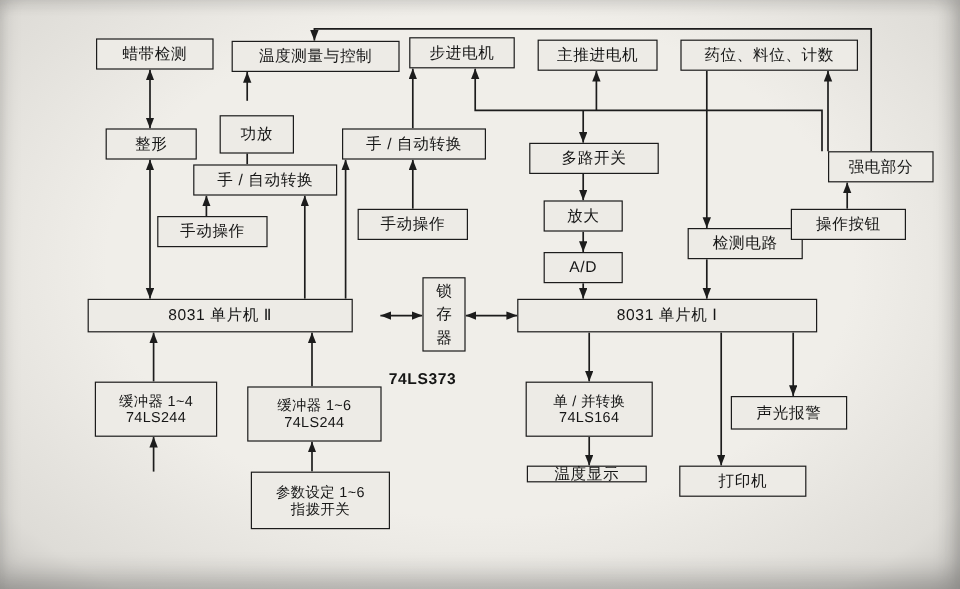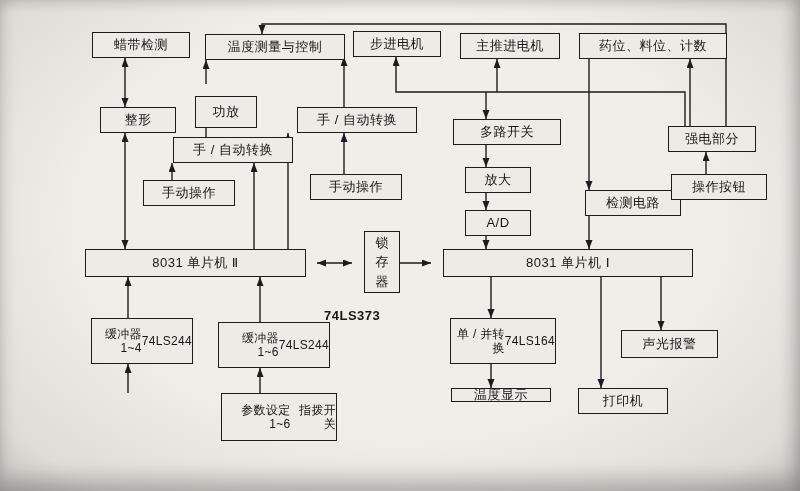--- a/index.html
+++ b/index.html
@@ -7,23 +7,23 @@
     position:relative;width:800px;height:491px;overflow:hidden;
     background:radial-gradient(ellipse at 50% 45%, #f0eee9 55%, #dedcd7 88%, #c6c4c0 100%);
     font-family:"Liberation Sans","DejaVu Sans",sans-serif;color:#161616;
     box-shadow:inset 0 -14px 18px rgba(0,0,0,.18), inset -10px 0 14px rgba(0,0,0,.10), inset 0 6px 10px rgba(0,0,0,.06);
   }
   .wires{position:absolute;left:0;top:0;width:800px;height:491px;}
   .wires line,.wires polyline{stroke:#1c1c1c;stroke-width:1.4;fill:none;}
   .box{
     position:absolute;box-sizing:border-box;border:1.6px solid #1c1c1c;background:#edebe6;
     display:flex;align-items:center;justify-content:center;text-align:center;
-    font-size:13px;line-height:1.2;letter-spacing:.5px;margin-left:12px;
+    font-size:13px;line-height:1.2;letter-spacing:.5px;
   }
-  .box.two{flex-direction:row;font-size:12px;letter-spacing:.3px;text-align:right;}
+  .box.two{flex-direction:column;font-size:12px;letter-spacing:.3px;text-align:right;}
   .box.vert{flex-direction:column;font-size:13px;line-height:1.5;letter-spacing:0;}
   .floating-label{position:absolute;font-size:13px;letter-spacing:.5px;font-weight:bold;}
 </style>
 </head>
 <body>
 
 <div class="page">
 
   <svg class="wires" viewBox="0 0 800 491" aria-hidden="true">
     <defs>
@@ -96,21 +96,21 @@
     </div>
   <div class="box" style="left:161px;top:137px;width:120px;height:26px">
       <span>手 / 自动转换</span>
     </div>
   <div class="box" style="left:285px;top:107px;width:120px;height:26px">
       <span>手 / 自动转换</span>
     </div>
   <div class="box" style="left:441px;top:119px;width:108px;height:26px">
       <span>多路开关</span>
     </div>
-  <div class="box" style="left:656px;top:126px;width:88px;height:26px">
+  <div class="box" style="left:690px;top:126px;width:88px;height:26px">
       <span>强电部分</span>
     </div>
 
   <div class="box" style="left:131px;top:180px;width:92px;height:26px">
       <span>手动操作</span>
     </div>
   <div class="box" style="left:298px;top:174px;width:92px;height:26px">
       <span>手动操作</span>
     </div>
   <div class="box" style="left:453px;top:167px;width:66px;height:26px">
@@ -155,17 +155,17 @@
       <span>声光报警</span>
     </div>
 
   <div class="box two" style="left:209px;top:393px;width:116px;height:48px">
     <span>参数设定 1~6</span>
     <span>指拨开关</span>
   </div>
   <div class="box" style="left:439px;top:388px;width:100px;height:14px">
       <span>温度显示</span>
     </div>
-  <div class="box" style="left:566px;top:388px;width:90px;height:26px">
+  <div class="box" style="left:566px;top:388px;width:106px;height:26px">
       <span>打印机</span>
     </div>
 
 </div>
 
 </body></html>

